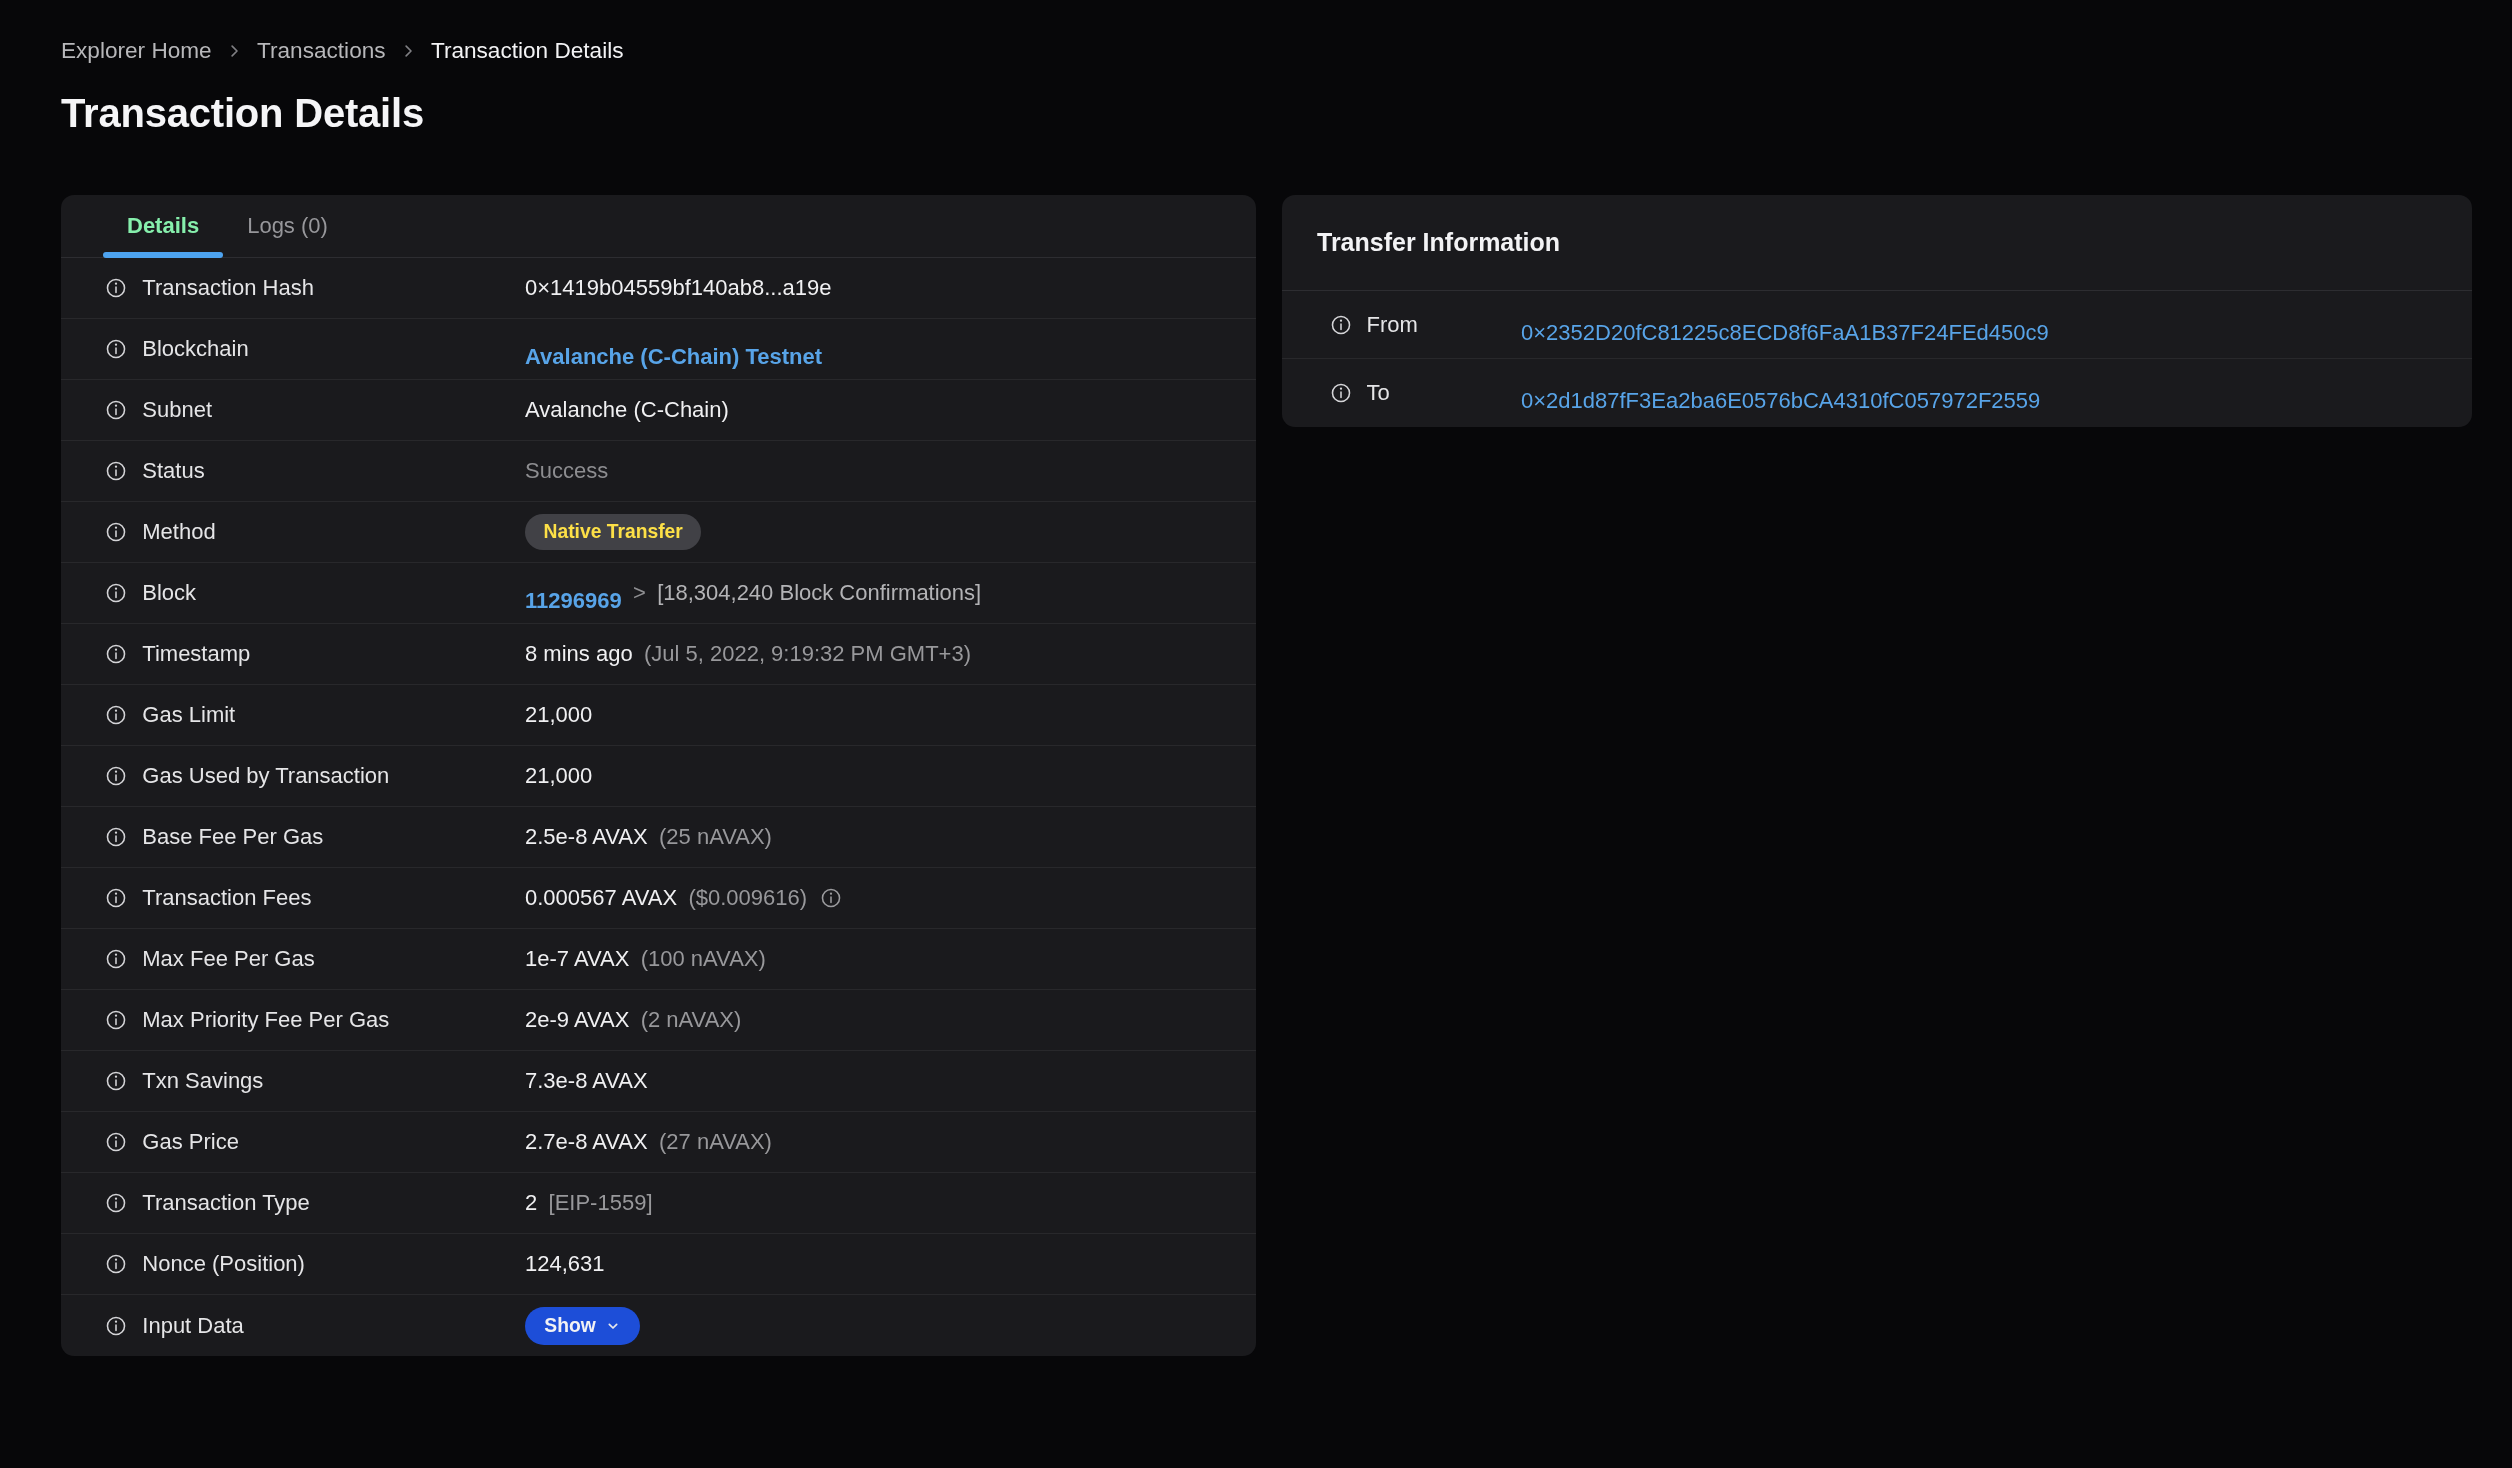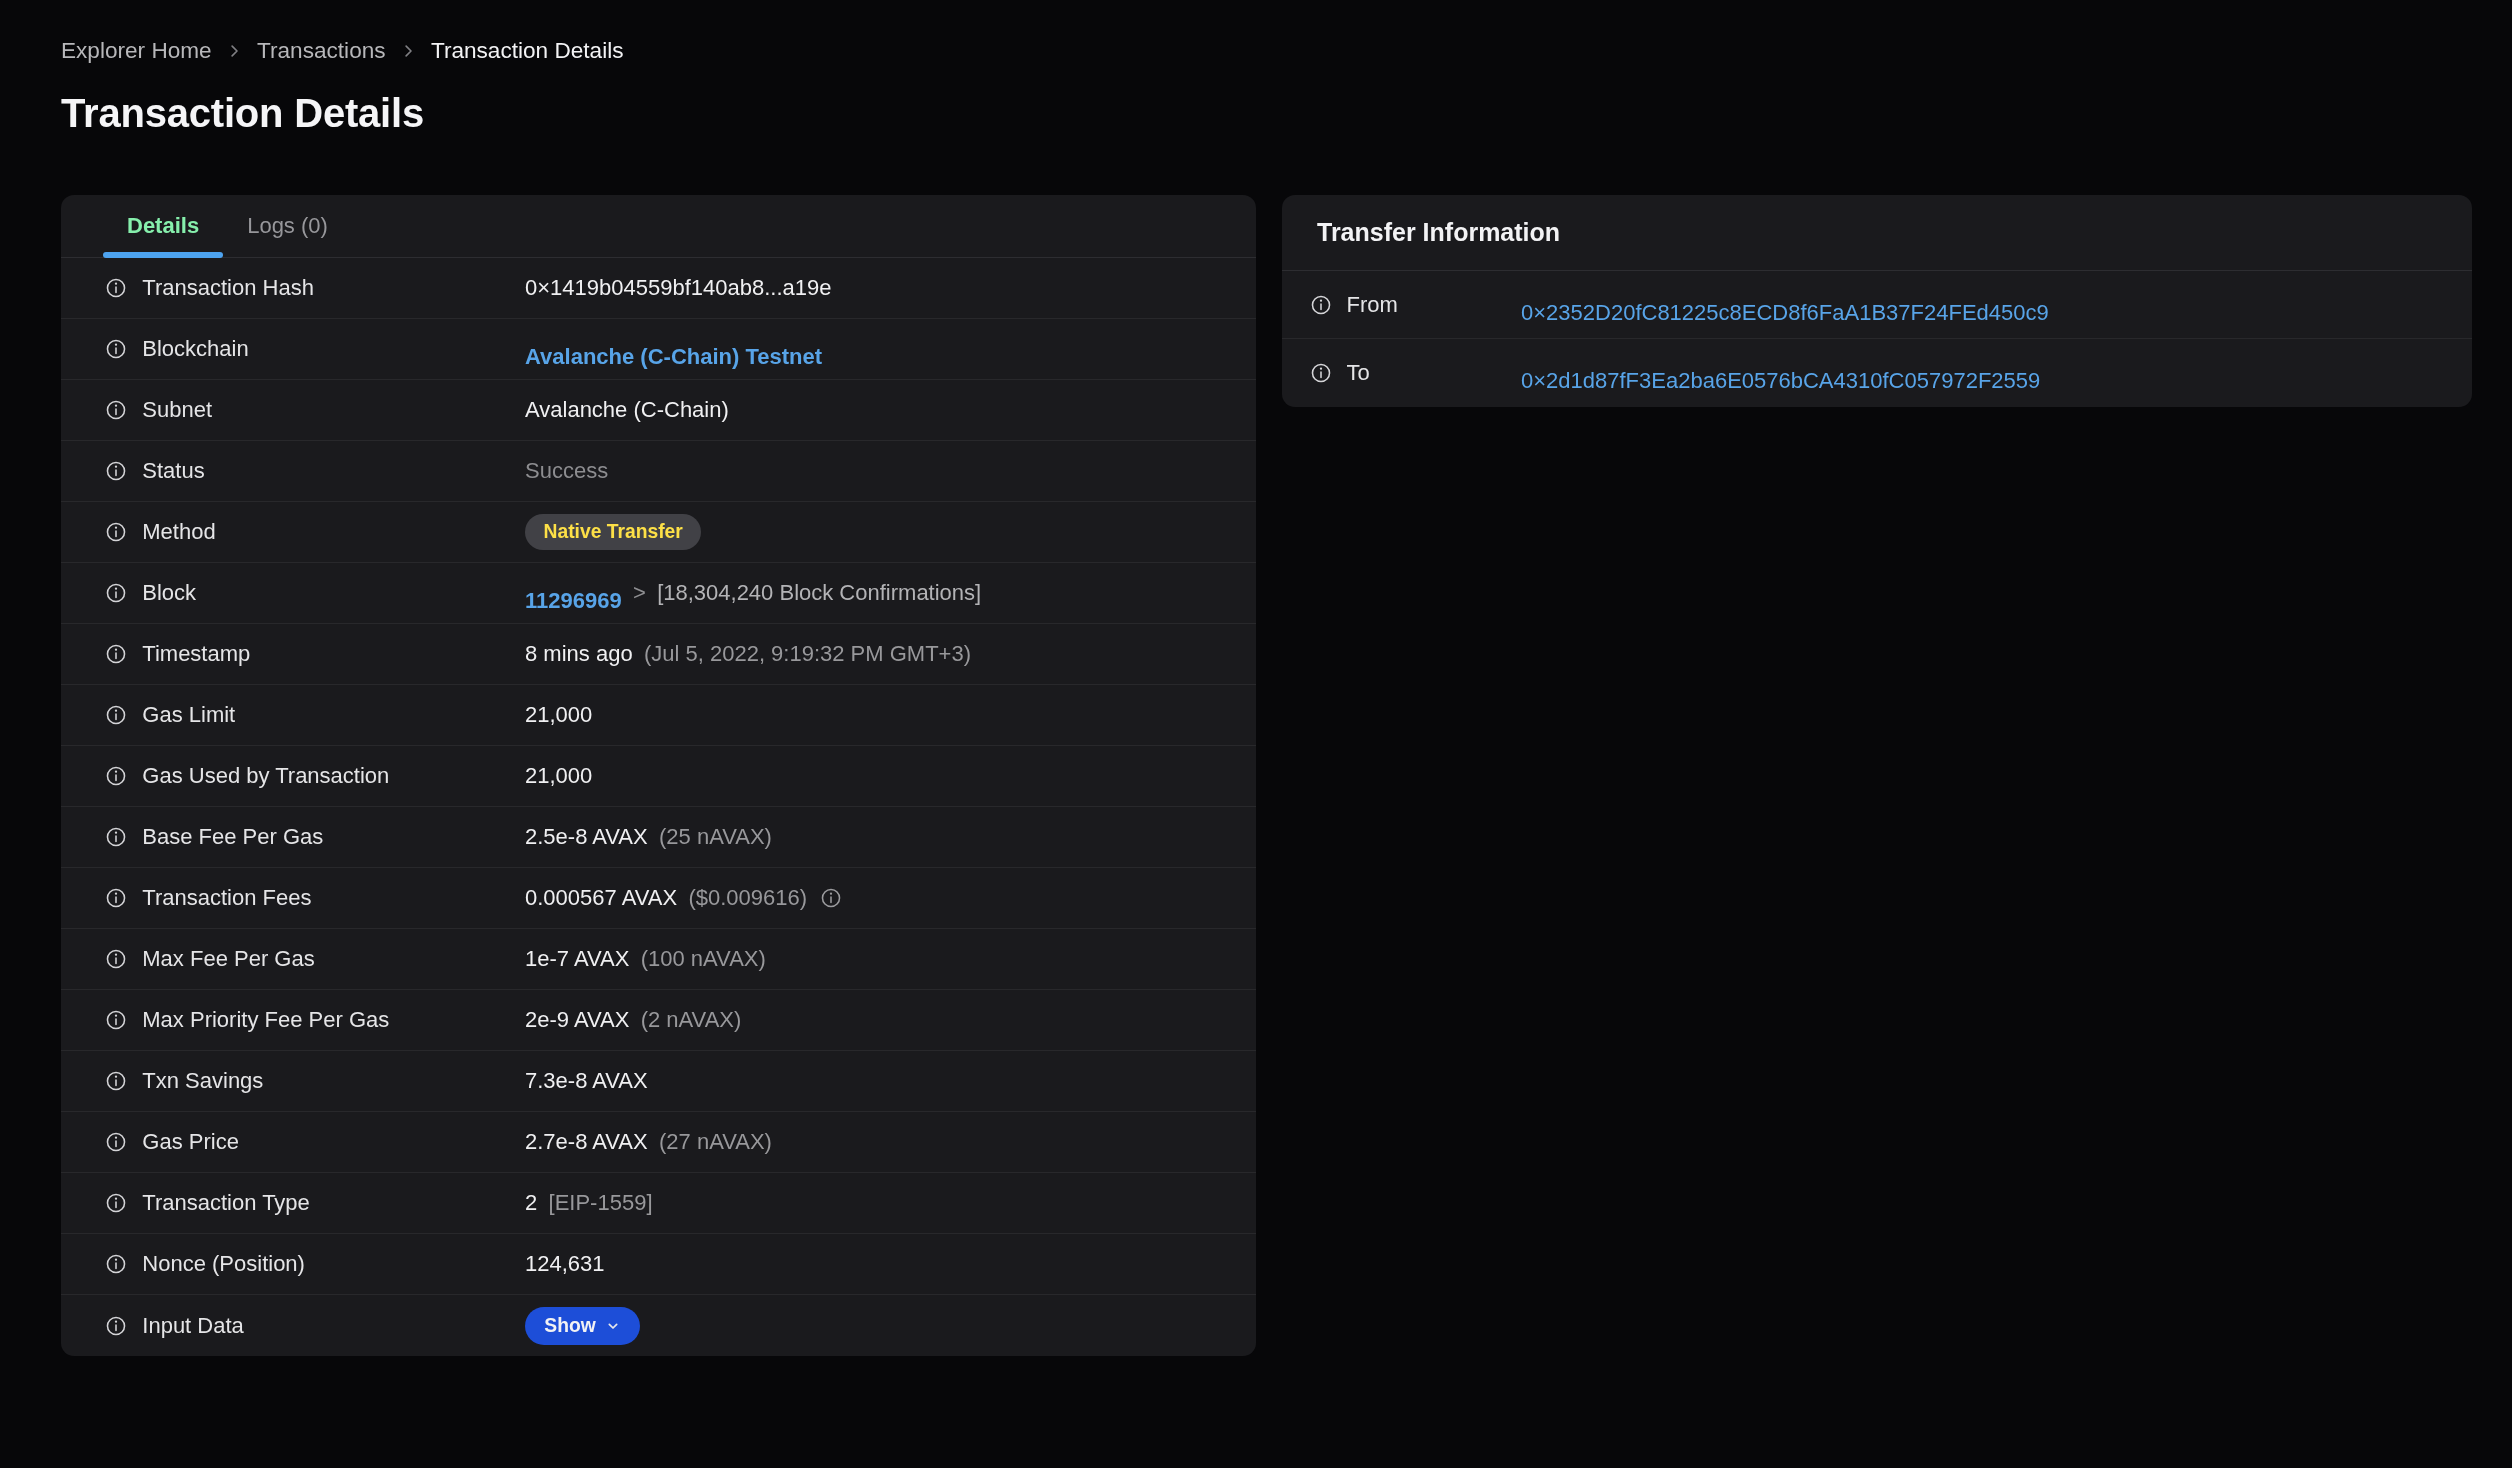--- a/index.html
+++ b/index.html
@@ -41,24 +41,24 @@
   .row-val .conf { color:#b3b3b6; }
   .row-val .sep { color:#8f8f92; }
   a.link { color:#58a4e8; text-decoration:none; font-weight:700; cursor:pointer;margin-top:16px; }
   a.link.addr { font-weight:500; }
   .badge { display:inline-flex; align-items:center; background:#414146; color:#fde047; font-size:19.3px; font-weight:700; padding:7.3px 18.5px; border-radius:805px; }
   .pill-btn { display:inline-flex; align-items:center; gap:9px; background:#1d4ed8; color:#f2f2f4; font-size:19.3px; font-weight:700; padding:8px 19.3px; border-radius:805px; border:none; font-family:inherit; cursor:pointer; }
   .pill-btn .chev { display:inline-flex; color:#e8e8ea; }
   .fee-info { display:inline-flex; color:#9b9b9e; margin-left:1.6px; }
 
   
-  .t-head { height:76px; display:flex; align-items:center; padding-left:35px; font-size:25px; font-weight:700; color:#f3f3f5; border-bottom:0.8px solid #2d2d31; }
+  .t-head { height:96px; display:flex; align-items:center; padding-left:35px; font-size:25px; font-weight:700; color:#f3f3f5; border-bottom:0.8px solid #2d2d31; }
   .trow { display:flex; align-items:center; height:68px; border-bottom:0.8px solid #28282b; }
   .trow:last-child { border-bottom:none; }
-  .trow-left { flex:0 0 239px; display:flex; align-items:center; gap:14.5px; padding-left:28px; font-size:22px; color:#e5e5e7; }
+  .trow-left { flex:0 0 239px; display:flex; align-items:center; gap:14.5px; padding-left:48px; font-size:22px; color:#e5e5e7; }
   .trow .row-val { font-size:22px; }
 </style>
 </head>
 <body>
 
 <div class="page">
 
   <nav class="breadcrumb" id="breadcrumb">
       <a class="crumb ">Explorer Home</a>
       <span class="crumb-sep">

